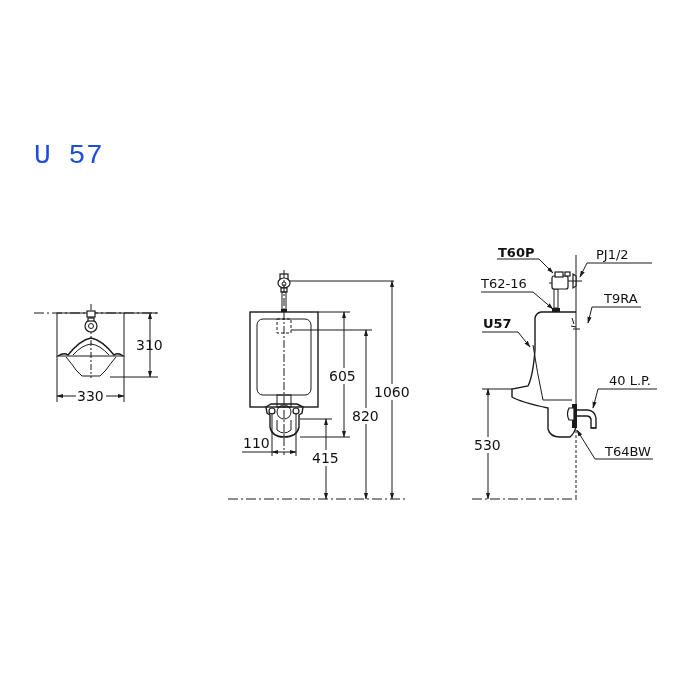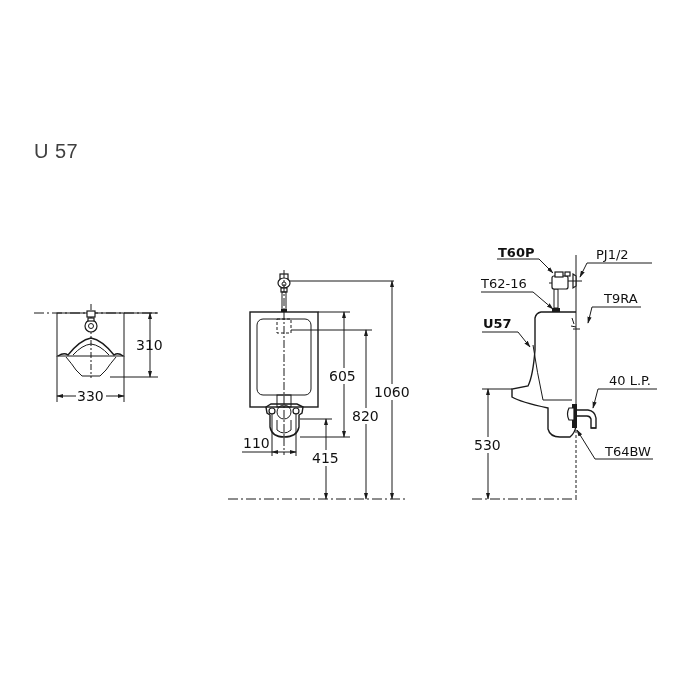--- a/index.html
+++ b/index.html
@@ -1,19 +1,19 @@
 <!DOCTYPE html>
 <html><head>
   <meta charset="utf-8">
   <style>
     html, body { margin: 0; padding: 0; background: #ffffff; }
     body { width: 700px; height: 700px; position: relative; overflow: hidden; }
     .title {
       position: absolute; left: 34px; top: 140px;
-      font-family: Liberation Sans, sans-serif; font-size: 20px; color: #404040;
+      font-family: Liberation Mono, monospace; font-size: 28px; color: #1d4ed8;
       letter-spacing: 0.5px;
     }
     svg { position: absolute; left: 0; top: 0; }
     .dim { font-family: "DejaVu Sans", sans-serif; font-size: 14px; fill: #111; }
     .lbl { font-family: "DejaVu Sans", sans-serif; font-size: 13px; fill: #111; }
     .lblb { font-family: "DejaVu Sans", sans-serif; font-size: 13px; font-weight: bold; fill: #111; }
     .ln { stroke: #1a1a1a; stroke-width: 1; fill: none; }
     .thk { stroke: #1a1a1a; stroke-width: 1.4; fill: none; }
     .cl { stroke: #1a1a1a; stroke-width: 1; fill: none; stroke-dasharray: 10 3 2 3; }
     .dash { stroke: #1a1a1a; stroke-width: 1; fill: none; stroke-dasharray: 3 2; }

